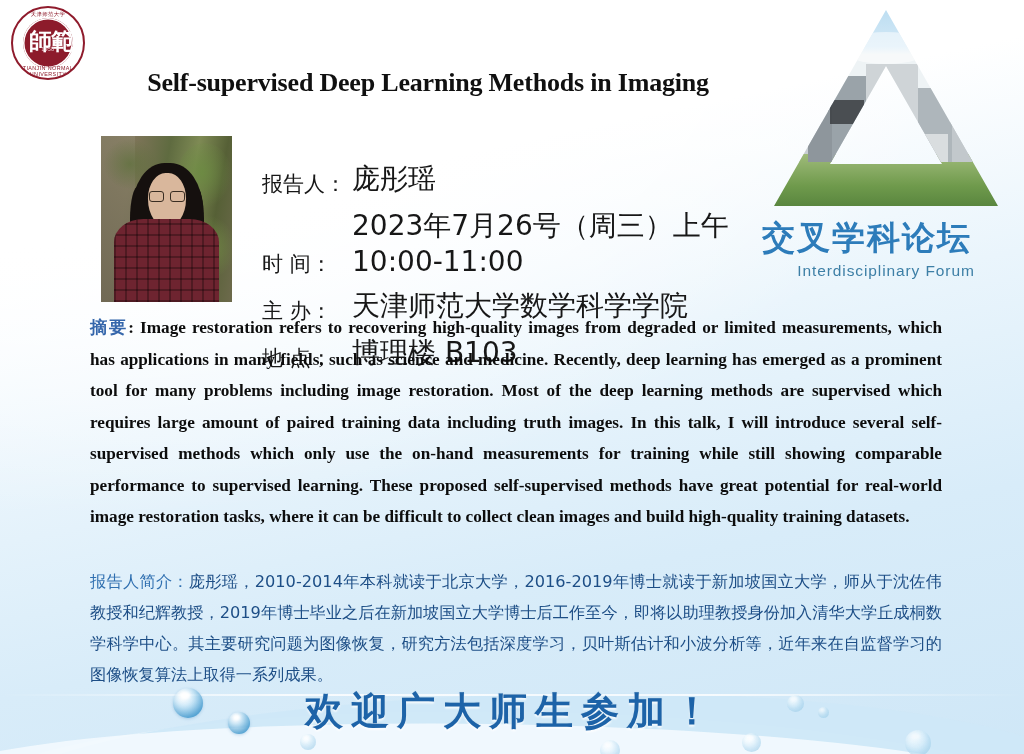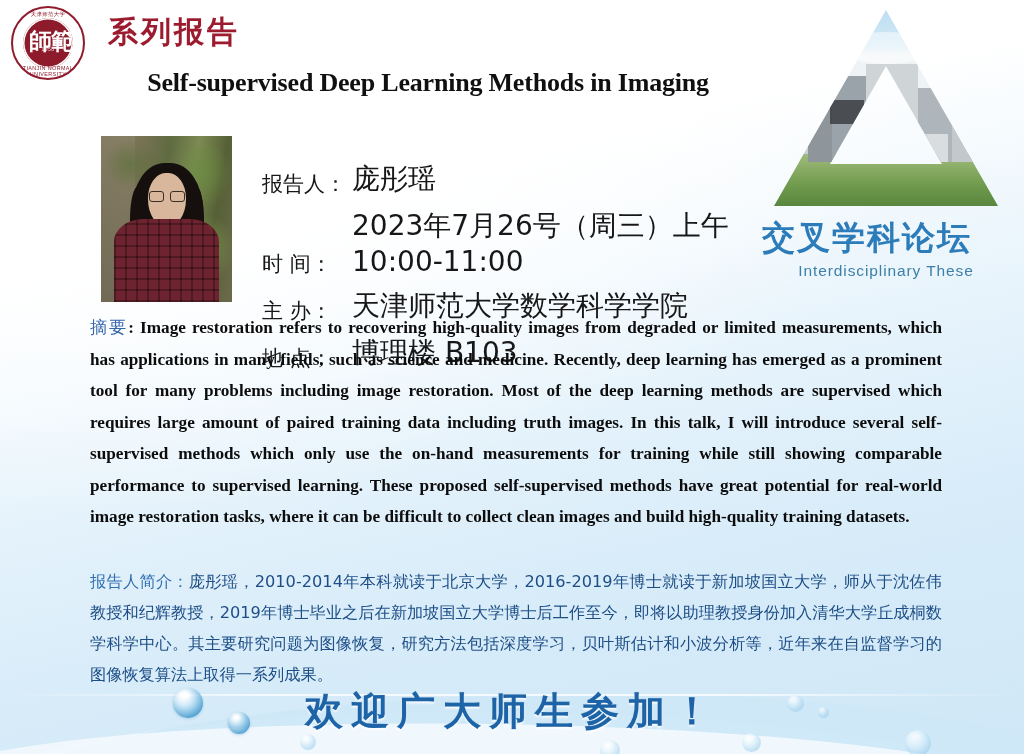--- a/index.html
+++ b/index.html
@@ -101,21 +101,21 @@
   .info{position:absolute;left:262px;top:152px;width:500px;}
   .info-row{display:flex;align-items:flex-end;margin-bottom:9px;margin-top:8px;}
   .info-label{width:90px;flex:0 0 90px;font-size:21px;color:#171717;font-family:"DejaVu Sans",sans-serif;}
   .info-value{font-size:28px;color:#171717;font-family:"DejaVu Sans",sans-serif;}
   .info-value.bold{font-weight:400;}
 
   
   .abstract{position:absolute;left:90px;top:312px;width:852px;
     font-family:"Liberation Serif",serif;font-size:17.2px;font-weight:700;color:#0c0c0c;
     line-height:31.5px;text-align:justify;}
-  .abs-label{color:#3566ab;font-family:"DejaVu Sans",sans-serif;font-weight:400;}
+  .abs-label{color:#3566ab;font-family:"DejaVu Sans",sans-serif;font-weight:700;}
   .abs-colon{color:#0c0c0c;}
 
   .bio{position:absolute;left:90px;top:566px;width:852px;
     font-family:"DejaVu Sans",sans-serif;font-size:16.2px;color:#1d4e86;
     line-height:31px;text-align:justify;}
   .bio-label{color:#2f6fb0;}
 
   .welcome{position:absolute;left:0;right:0;top:686px;text-align:center;
     font-size:38px;font-weight:700;color:#1d63a8;letter-spacing:8px;
     font-family:"DejaVu Sans",sans-serif;
@@ -145,21 +145,20 @@
   <div class="tnu-logo">
     <div class="tnu-ring"></div>
     <div class="tnu-arc-top">天津师范大学</div>
     <div class="tnu-disc">
       <div class="tnu-glyph">師範</div>
       <div class="tnu-year">1958</div>
     </div>
     <div class="tnu-arc-bot">TIANJIN NORMAL UNIVERSITY</div>
   </div>
 
-  <div class="series-label">系列报告</div>
 
   <div class="main-title">Self-supervised Deep Learning Methods in Imaging</div>
 
   <div class="forum">
     <div class="tri-wrap">
       <svg width="232" height="208" viewBox="0 0 232 208">
         <defs>
           <linearGradient id="sky" x1="0" y1="0" x2="0" y2="1">
             <stop offset="0%" stop-color="#b9dcf1"></stop>
             <stop offset="34%" stop-color="#d4e9f6"></stop>
@@ -188,21 +187,21 @@
           <rect x="100" y="130" width="78" height="28" fill="#e3e7e9" opacity=".8"></rect>
           <ellipse cx="196" cy="60" rx="30" ry="46" fill="#4e7a3c" opacity=".8"></ellipse>
           <ellipse cx="214" cy="110" rx="24" ry="34" fill="#44702f" opacity=".7"></ellipse>
           <ellipse cx="26" cy="96" rx="22" ry="30" fill="#5d834a" opacity=".45"></ellipse>
           <ellipse cx="116" cy="44" rx="46" ry="16" fill="#ffffff" opacity=".5"></ellipse>
         </g>
         <path d="M116 6 L228 202 L4 202 Z M116 62 L172 160 L60 160 Z" fill="none" stroke="#ffffff" stroke-width="2.5" opacity=".0"></path>
       </svg>
     </div>
     <div class="forum-cn">交叉学科论坛</div>
-    <div class="forum-en">Interdisciplinary These</div>
+    <div class="forum-en">Interdisciplinary Forum</div>
   </div>
 
   <div class="speaker-photo">
     <div class="sp-bg"></div>
     <div class="sp-wall"></div>
     <div class="sp-leaf sp-l1"></div>
     <div class="sp-leaf sp-l2"></div>
     <div class="sp-leaf sp-l3"></div>
     <div class="sp-hairL"></div>
     <div class="sp-hairR"></div>

